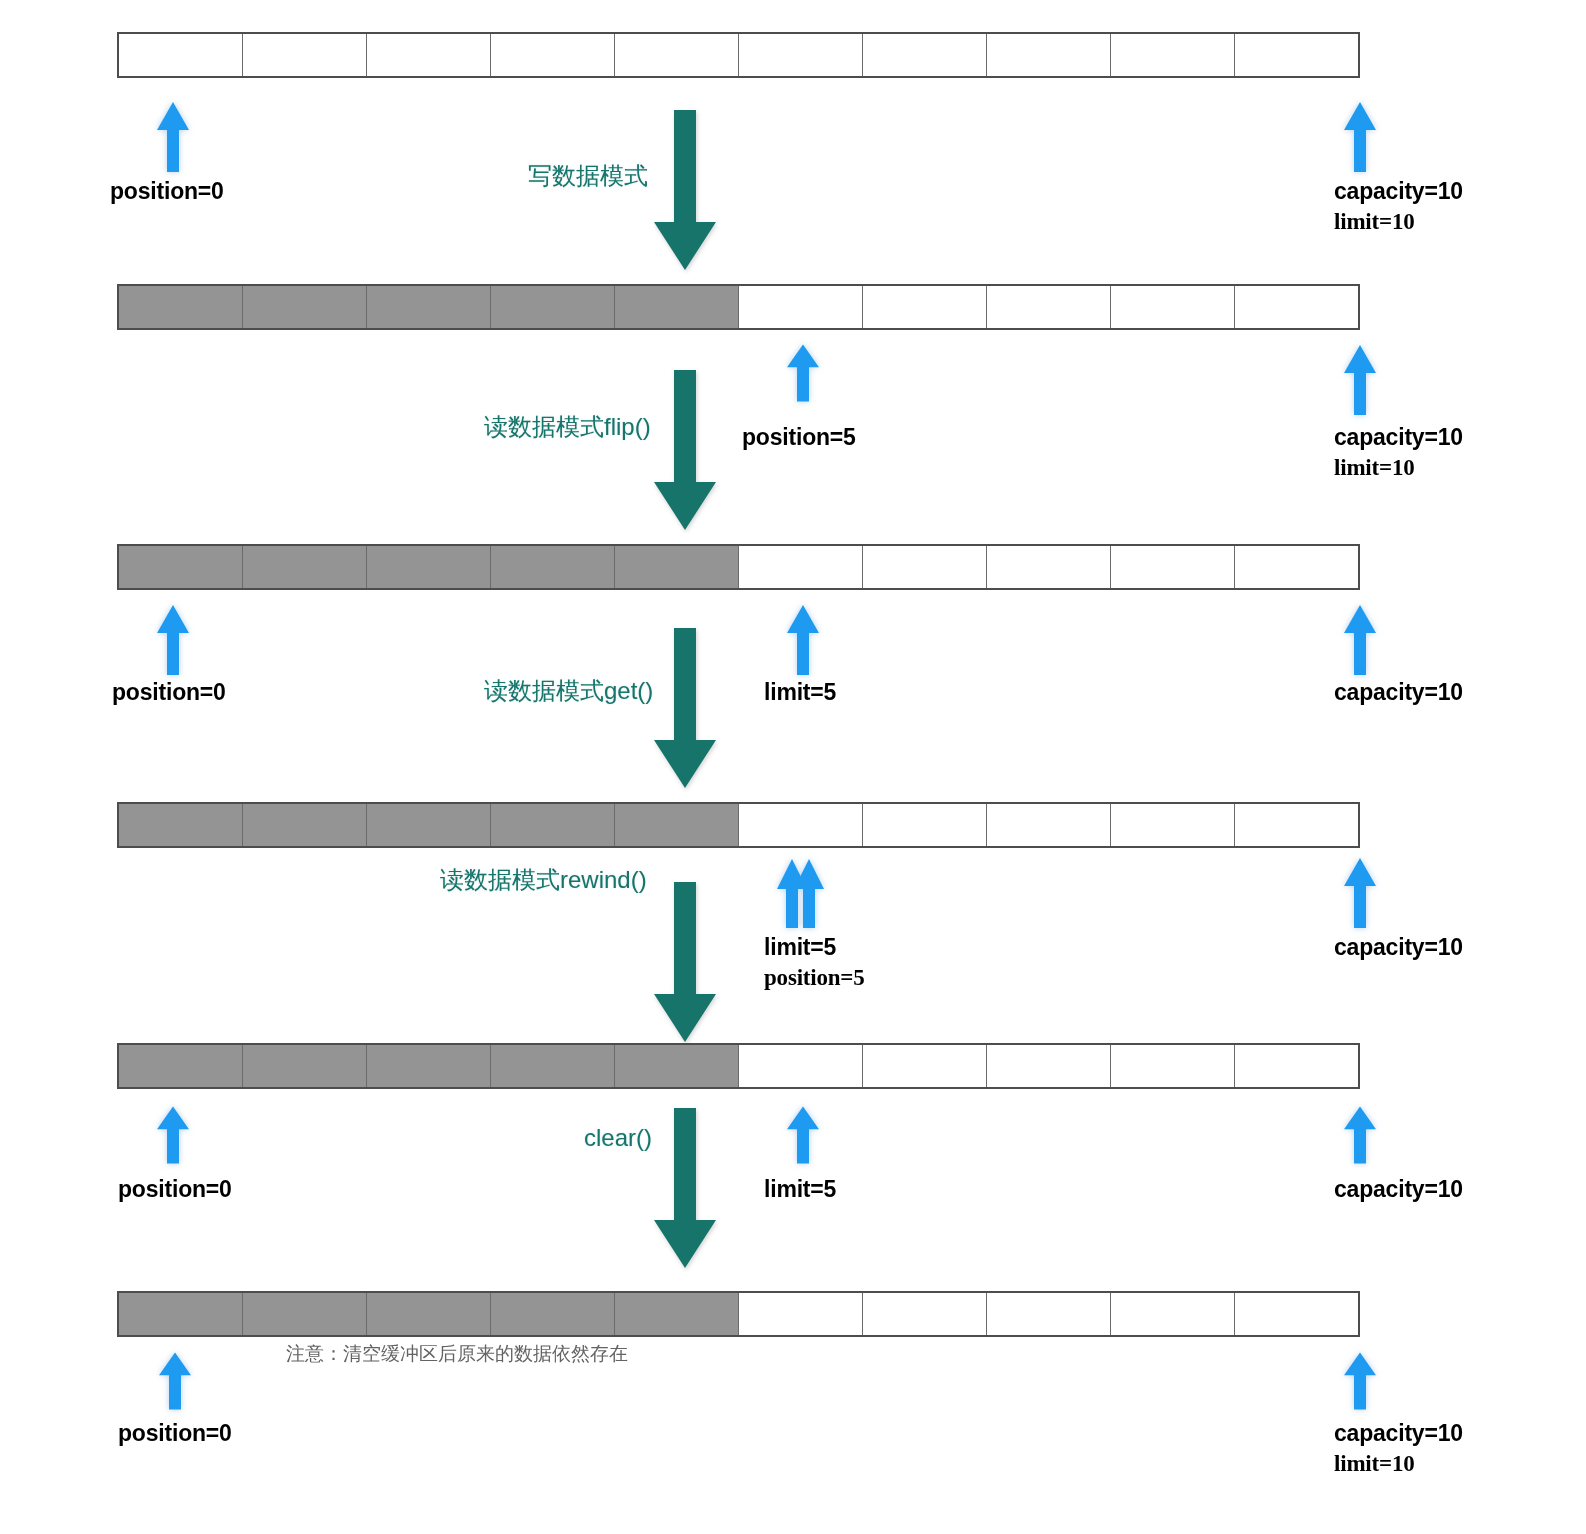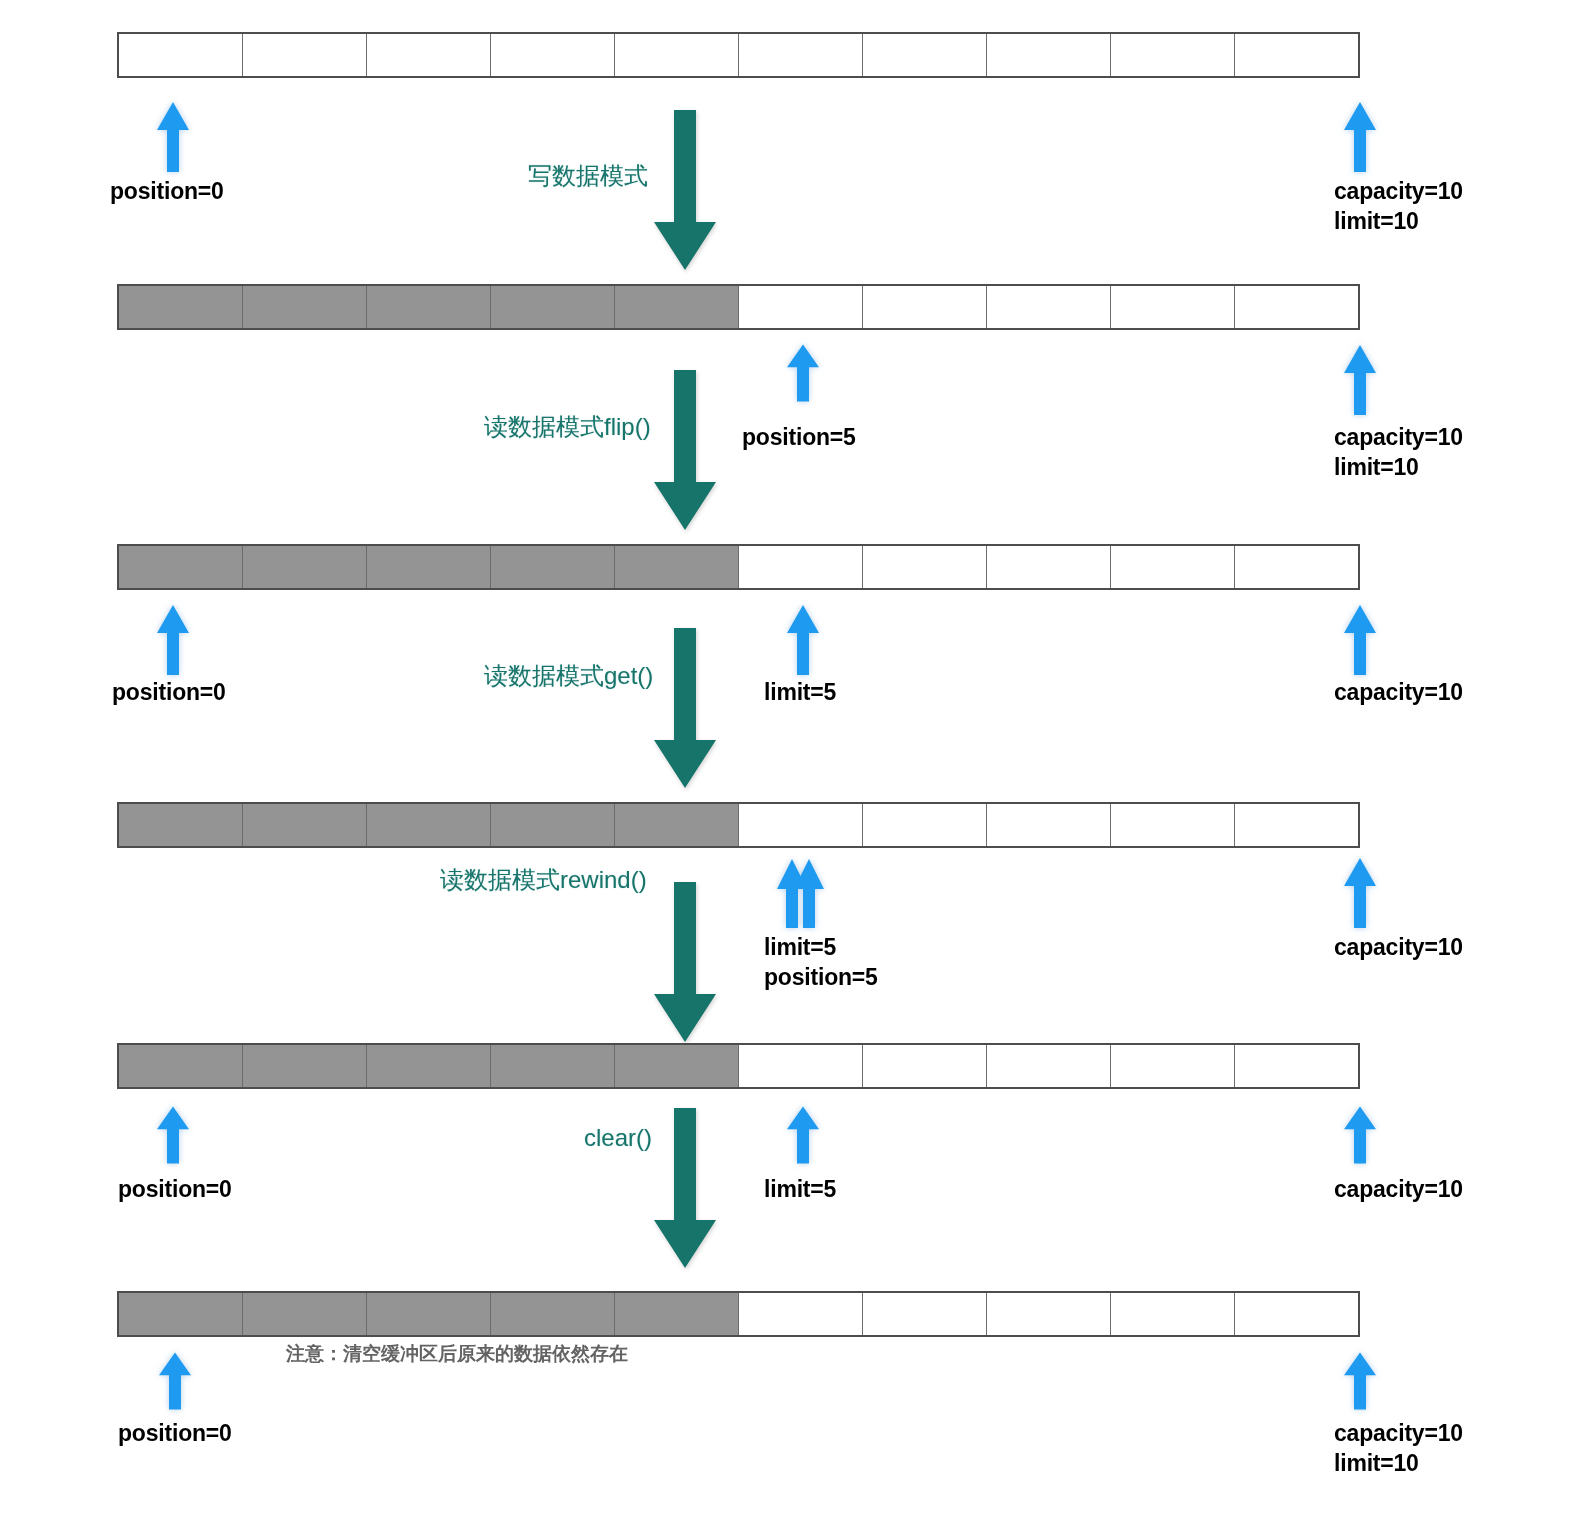--- a/index.html
+++ b/index.html
@@ -70,37 +70,37 @@
   .label {
     position: absolute;
     font-family: "Liberation Sans", "DejaVu Sans", sans-serif;
     font-size: 23px;
     font-weight: bold;
     color: #000000;
     white-space: nowrap;
     line-height: 1.30;
     letter-spacing: -0.2px;
   }
-  .label .line2 { display: block; }
+  .label .line2 { display: block; font-family: Liberation Serif, serif; }
 
   .op-label {
     position: absolute;
     font-family: "Liberation Sans", "DejaVu Sans", sans-serif;
     font-size: 24px;
     font-weight: normal;
     color: #16746b;
     white-space: nowrap;
     text-shadow: 0 0 2px rgba(200,225,222,0.9);
   }
 
   .note {
     position: absolute;
     font-family: "Liberation Sans", "DejaVu Sans", sans-serif;
     font-size: 19px;
-    font-weight: bold;
+    font-weight: normal;
     color: #636363;
     white-space: nowrap;
   }
 </style>
 </head>
 <body>
 
 <div id="canvas">
 
   <div class="buffer" style="top:32px;">
@@ -223,21 +223,21 @@
   </div>
   <div class="label" style="left:1334px; top:678px;">
     <span>capacity=10</span>
   </div>
 
   <div class="arrow-down" style="left:652px; top:628px; height:162px;">
     <svg viewBox="0 0 66 162" preserveAspectRatio="none">
       <polygon points="22,0 44,0 44,112 64,112 33,160 2,112 22,112" fill="#16746b"></polygon>
     </svg>
   </div>
-  <div class="op-label" style="left:484px; top:660px;text-align:center;">
+  <div class="op-label" style="left:484px; top:675px;text-align:center;">
     <span>读数据模式get()</span>
   </div>
 
   <div class="buffer" style="top:802px;">
     <div class="cell filled"></div>
     <div class="cell filled"></div>
     <div class="cell filled"></div>
     <div class="cell filled"></div>
     <div class="cell filled"></div>
     <div class="cell"></div>

